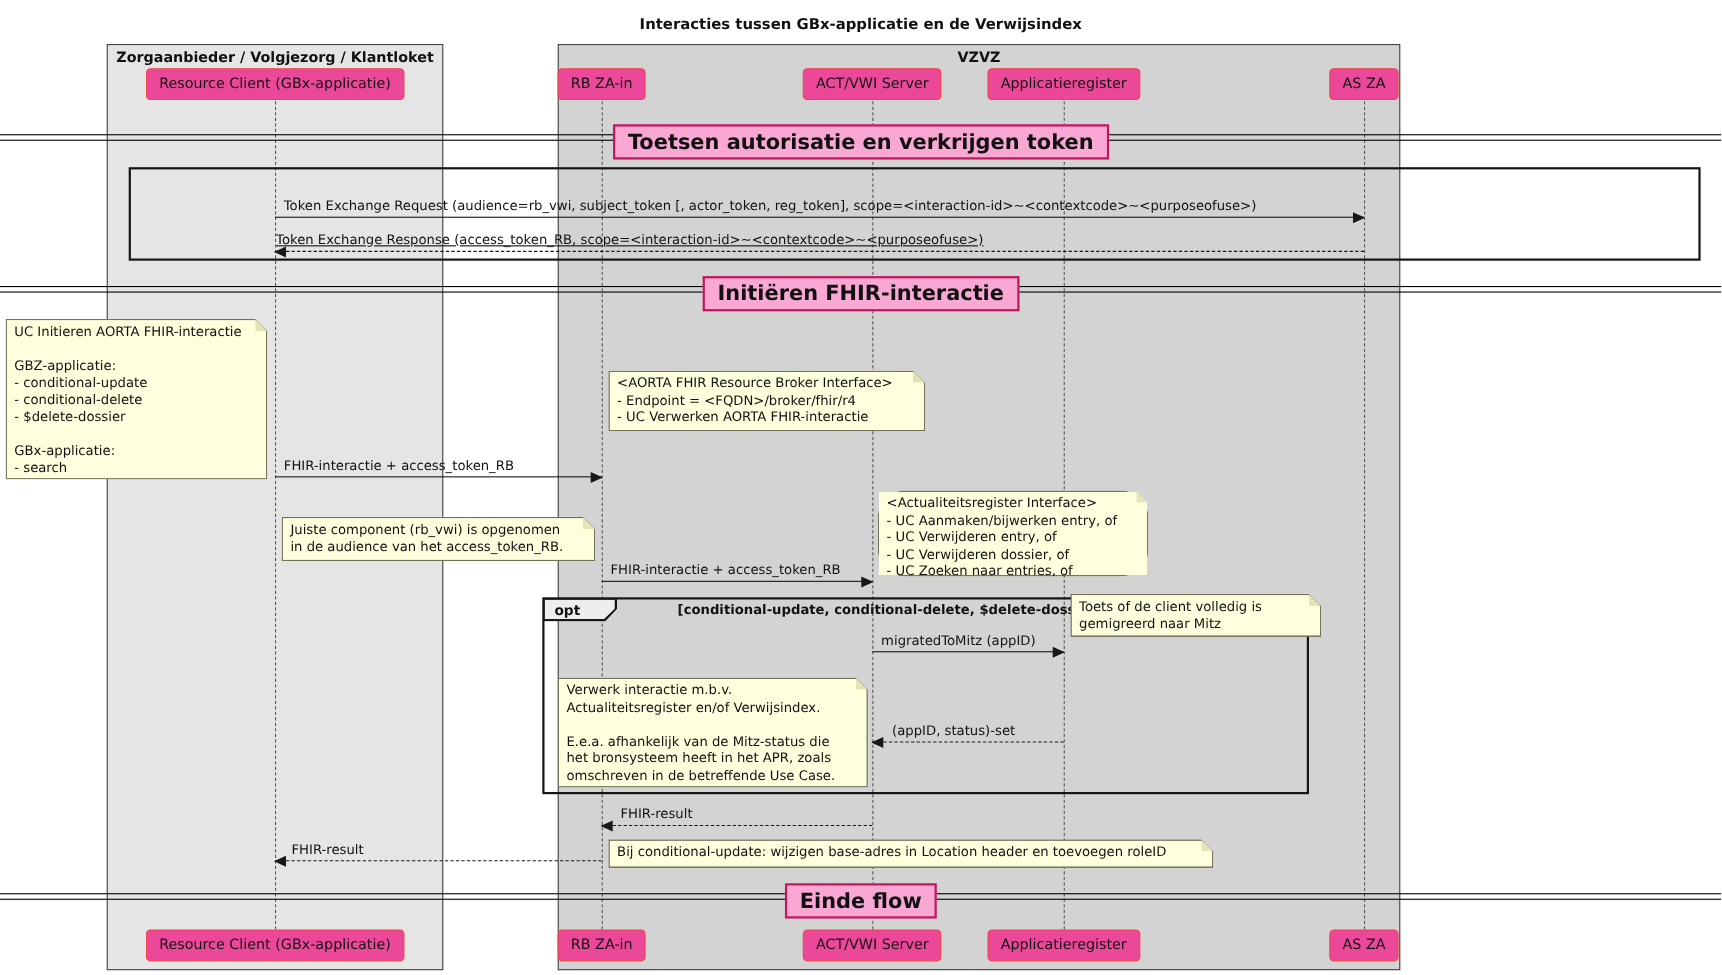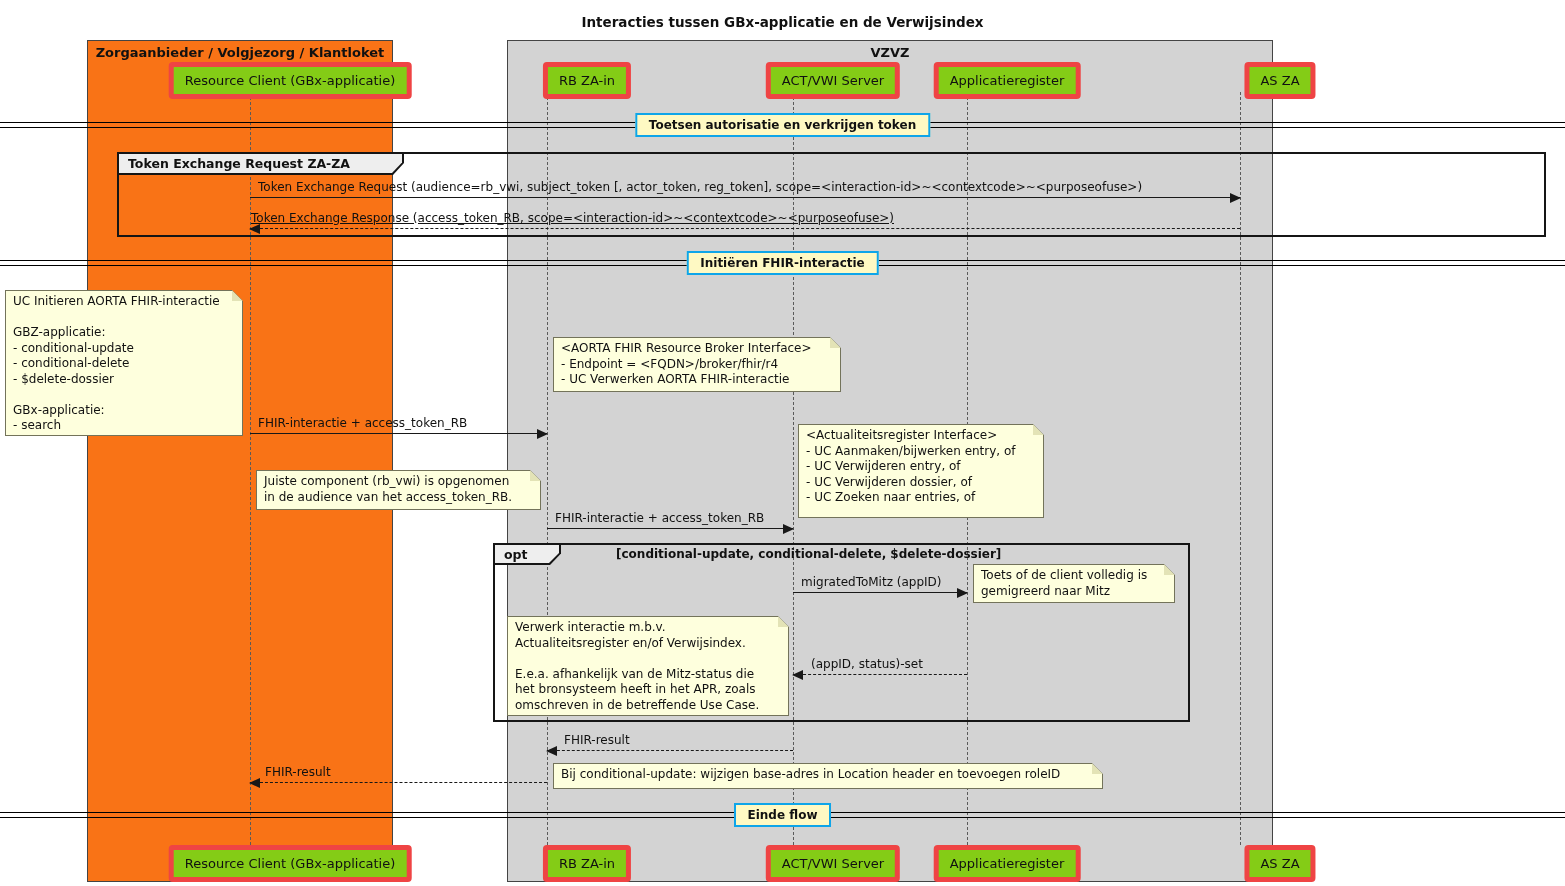--- a/index.html
+++ b/index.html
@@ -19,27 +19,27 @@
   .box { position: absolute; border: 1px solid #444; box-sizing: border-box; }
   .box-label {
     position: absolute; left: 0; top: 4px; width: 100%;
     text-align: center; font-weight: bold; font-size: 13px;
   }
   .lifeline {
     position: absolute; width: 0; border-left: 1px dashed #5a5a5a; top: 92px; height: 753px;
   }
   .participant {
     position: absolute; transform: translateX(-50%);
-    background: #84cc16; border: 5px solid #ef4444; border-radius: 4px;
-    font-size: 13px; padding: 6px 11px; white-space: nowrap; box-sizing: border-box; margin-left: 40px;
+    background: #ec4899; border: 1px solid #ef4444; border-radius: 4px;
+    font-size: 13px; padding: 6px 11px; white-space: nowrap; box-sizing: border-box;
   }
   .divider-line { position: absolute; left: 0; width: 1565px; height: 0; border-top: 1px solid #000; }
   .divider-label {
     position: absolute; left: 50%; transform: translateX(-50%);
-    background: #fef9c3; border: 2px solid #0ea5e9; font-weight: bold; font-size: 12px;
+    background: #f9a8d4; border: 2px solid #be185d; font-weight: bold; font-size: 19px;
     padding: 3px 12px; white-space: nowrap; z-index: 5;
   }
   .frame { position: absolute; border: 2px solid #151515; box-sizing: border-box; z-index: 3; }
   .tab { position: absolute; z-index: 4; background: #151515;
          clip-path: polygon(0 0, 100% 0, 100% 45%, calc(100% - 11px) 100%, 0 100%); }
   .tab-in { position: absolute; left: 1px; top: 1px; right: 2px; bottom: 2px; background: #EEEEEE;
          clip-path: polygon(0 0, 100% 0, 100% 45%, calc(100% - 10px) 100%, 0 100%);
          font-weight: bold; font-size: 12.5px; padding: 2px 14px 0 9px; box-sizing: border-box; white-space: nowrap; }
   .guard { position: absolute; font-weight: bold; font-size: 12px; white-space: nowrap; z-index: 4; }
   .msg { position: absolute; height: 19px; z-index: 6; }
@@ -58,21 +58,21 @@
   .note-fold { position: absolute; top: 0; right: 0; width: 11px; height: 11px; background: #e3e3b6;
           clip-path: polygon(0 0, 100% 100%, 0 100%); }
   .note-text { position: absolute; left: 8px; top: 4px; right: 6px; bottom: 3px;
           font-size: 12px; line-height: 15.5px; white-space: pre-line; }
 </style>
 </head>
 <body>
 
 <div id="diagram">
 
-  <div class="box" style="left:87px; top:40px; width:306px; height:842px; background:#f97316;">
+  <div class="box" style="left:97px; top:40px; width:306px; height:842px; background:#e5e5e5;">
     <div class="box-label">Zorgaanbieder / Volgjezorg / Klantloket</div>
   </div>
   <div class="box" style="left:507px; top:40px; width:766px; height:842px; background:#D3D3D3;">
     <div class="box-label">VZVZ</div>
   </div>
 
   <div class="lifeline" style="left:250px;"></div>
   <div class="lifeline" style="left:547px;"></div>
   <div class="lifeline" style="left:793px;"></div>
   <div class="lifeline" style="left:967px;"></div>
@@ -90,23 +90,20 @@
     <div class="divider-label" style="top:251px;">Initiëren FHIR-interactie</div>
   </div>
 
   <div>
     <div class="divider-line" style="top:812px;"></div>
     <div class="divider-line" style="top:817px;"></div>
     <div class="divider-label" style="top:803px;">Einde flow</div>
   </div>
 
   <div class="frame" style="left:117px; top:152px; width:1429px; height:85px;"></div>
-  <div class="tab" style="left:118px; top:153px; width:286px; height:22px;">
-    <div class="tab-in">Token Exchange Request ZA-ZA</div>
-  </div>
 
   <div class="frame" style="left:493px; top:543px; width:697px; height:179px;"></div>
   <div class="tab" style="left:494px; top:544px; width:67px; height:21px;">
     <div class="tab-in">opt</div>
   </div>
   <div class="guard" style="left:616px; top:547px;">[conditional-update, conditional-delete, $delete-dossier]</div>
 
   <div class="msg" style="left:250px; top:179px; width:990px;">
     <div class="msg-label">Token Exchange Request (audience=rb_vwi, subject_token [, actor_token, reg_token], scope=&lt;interaction-id&gt;~&lt;contextcode&gt;~&lt;purposeofuse&gt;)</div>
     <div class="msg-line solid"></div>
@@ -178,31 +175,31 @@
 - UC Verwerken AORTA FHIR-interactie</div>
   </div>
 
   <div class="note" style="left:256px; top:470px; width:285px; height:40px;">
     <div class="note-in"></div>
     <div class="note-fold"></div>
     <div class="note-text">Juiste component (rb_vwi) is opgenomen
 in de audience van het access_token_RB.</div>
   </div>
 
-  <div class="note" style="left:798px; top:424px; width:246px; height:94px;">
+  <div class="note" style="left:798px; top:446px; width:246px; height:78px;border-radius:25px;">
     <div class="note-in"></div>
     <div class="note-fold"></div>
     <div class="note-text">&lt;Actualiteitsregister Interface&gt;
 - UC Aanmaken/bijwerken entry, of
 - UC Verwijderen entry, of
 - UC Verwijderen dossier, of
 - UC Zoeken naar entries, of</div>
   </div>
 
-  <div class="note" style="left:973px; top:564px; width:202px; height:39px;">
+  <div class="note" style="left:973px; top:540px; width:228px; height:39px;">
     <div class="note-in"></div>
     <div class="note-fold"></div>
     <div class="note-text">Toets of de client volledig is
 gemigreerd naar Mitz</div>
   </div>
 
   <div class="note" style="left:507px; top:616px; width:282px; height:100px;">
     <div class="note-in"></div>
     <div class="note-fold"></div>
     <div class="note-text">Verwerk interactie m.b.v.

